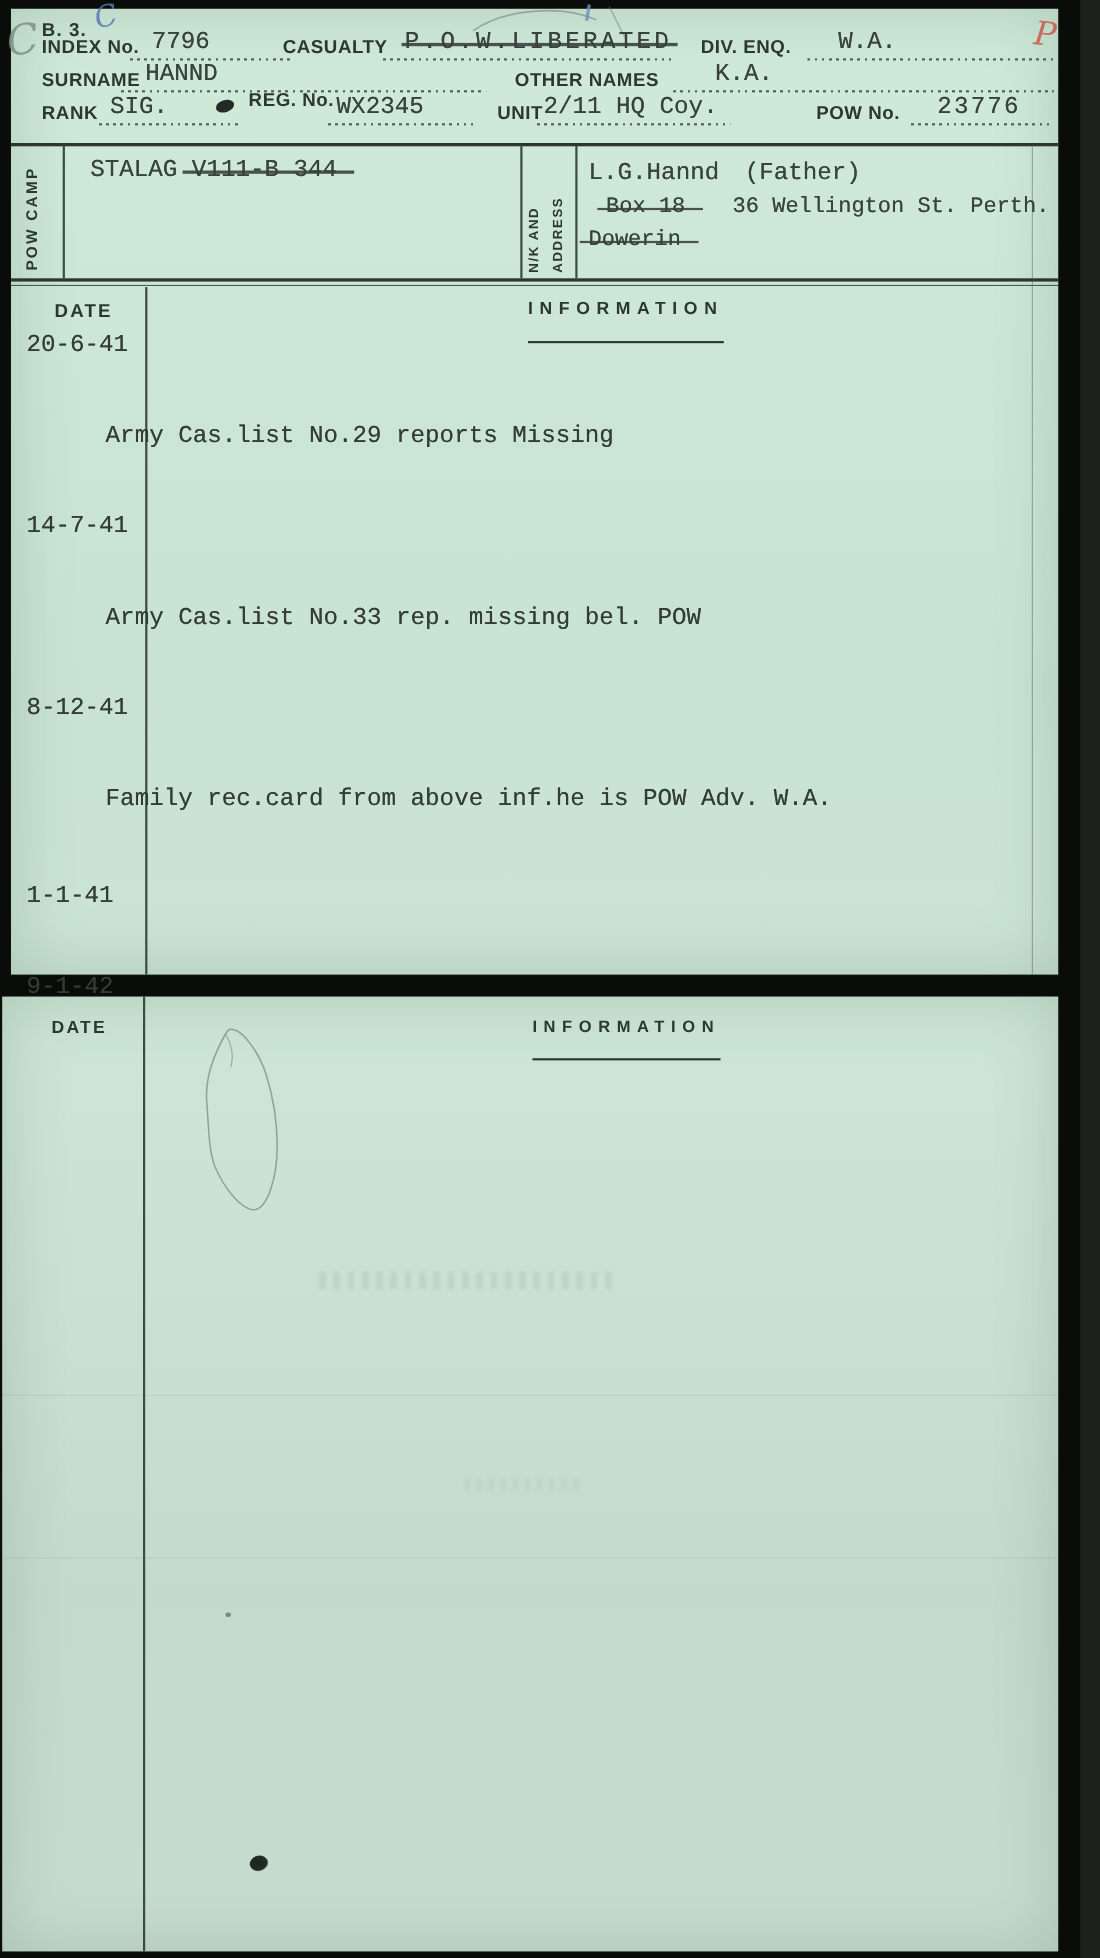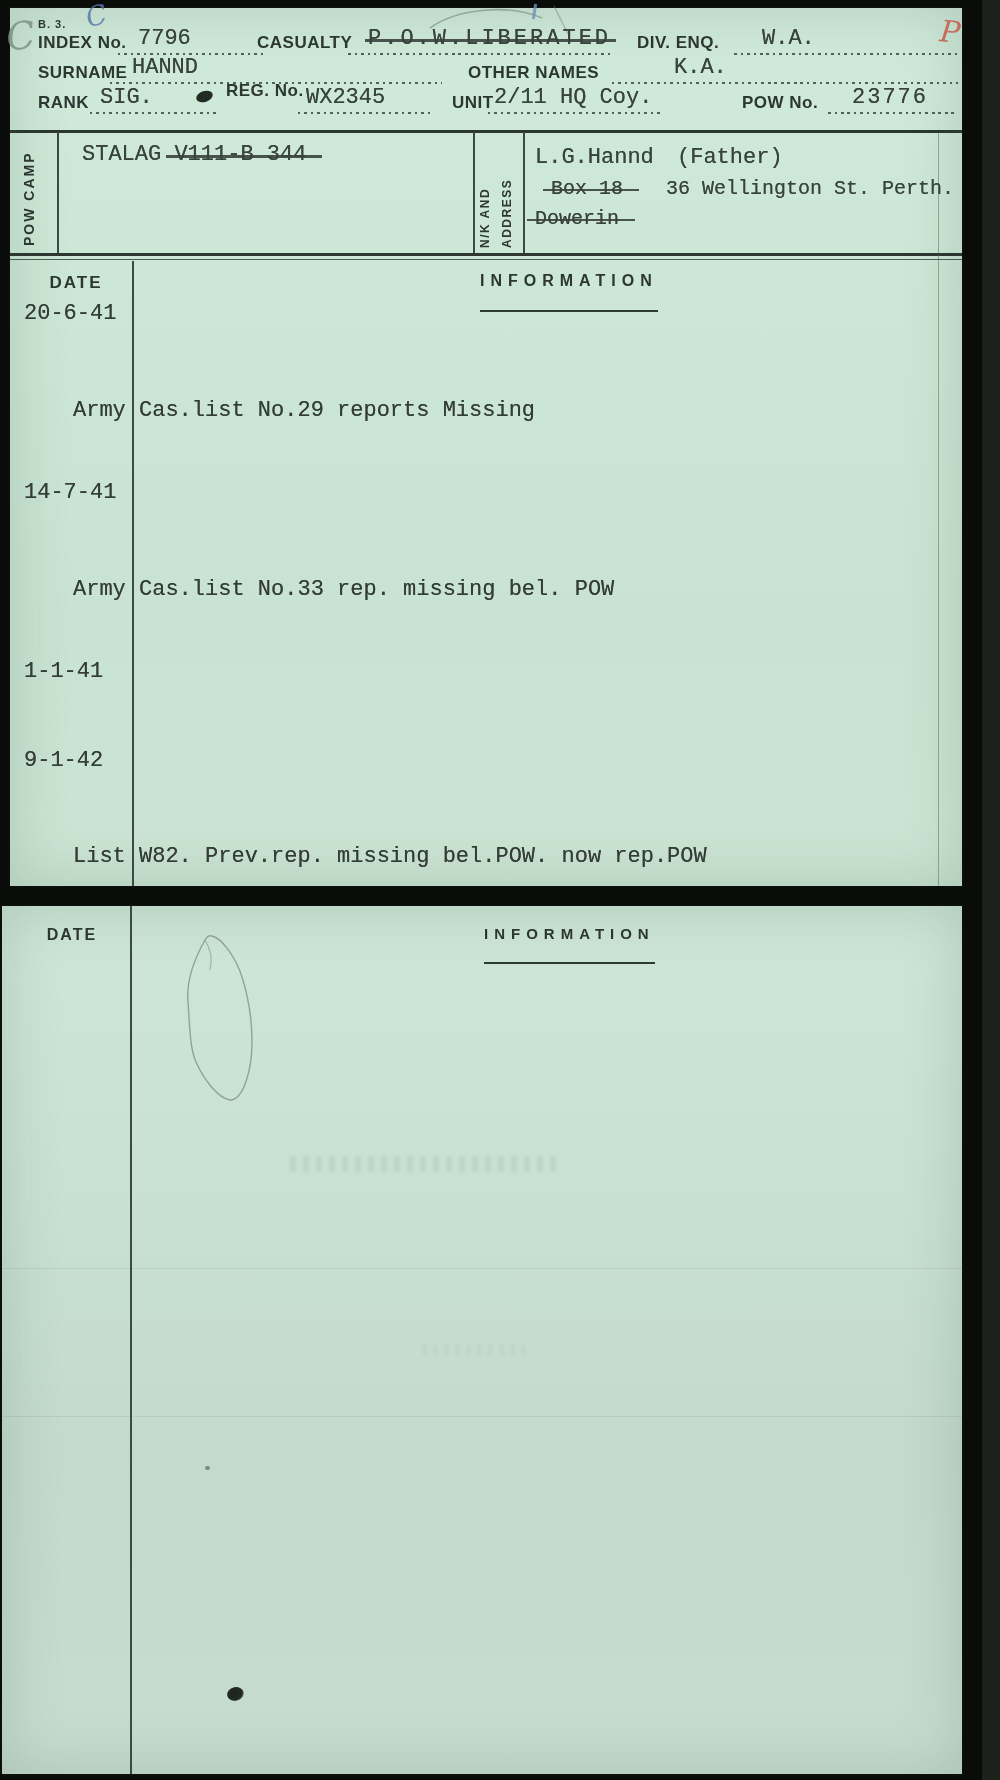--- a/index.html
+++ b/index.html
@@ -19,21 +19,21 @@
   }
   #card2{
     left:2px;top:906px;width:960px;height:868px;
     background:linear-gradient(180deg,#cde6d7 0%,#c9e1d2 32%,#c3dacc 62%,#c6dccf 100%);
   }
   
   .lbl{
     position:absolute;font-weight:700;font-size:17px;letter-spacing:.5px;color:#2c3731;
     white-space:pre;
   }
-  .lbl.small{font-size:11px;letter-spacing:1px;}
+  .lbl.small{font-size:17px;letter-spacing:1px;}
   
   .typed{
     position:absolute;font-family:"Liberation Mono","DejaVu Sans Mono",monospace;
     font-size:22px;color:#39433d;white-space:pre;
     text-shadow:0 0 .6px rgba(45,55,48,.75);
   }
   .typed.sm{font-size:20px;}
   .ls3{letter-spacing:3px;}
   
   .dots{
@@ -66,21 +66,21 @@
     position:absolute;font-weight:700;color:#2c3731;text-align:center;
   }
   .th.date{font-size:17px;letter-spacing:2px;width:80px;}
   .th.info{font-size:16px;letter-spacing:6px;border-bottom:2px solid #2f3a33;padding-bottom:20px;}
   
   .rows{position:absolute;left:0;top:292px;width:946px;}
   .row{position:relative;line-height:27.5px;min-height:27.5px;
        font-family:"Liberation Mono","DejaVu Sans Mono",monospace;font-size:22px;color:#333c36;
        text-shadow:0 0 .6px rgba(45,55,48,.7);white-space:pre;}
   .row .date{position:absolute;left:14px;top:0;}
-  .row .info{display:block;padding-left:63px;margin-top:14px;}
+  .row .info{display:block;padding-left:86px;}
   .row.faint{color:#73867b;text-shadow:none;}
   .rows .row:nth-child(4){margin-top:6px;}
   .rows .row:nth-child(10){margin-top:4px;}
   .rows .row:nth-child(11){margin-top:8px;}
   .rows .row:nth-child(12){margin-top:12px;}
   
   .hand{position:absolute;font-family:"DejaVu Serif",serif;font-style:italic;}
   
   .blob{position:absolute;border-radius:50%;}
   .ghost{position:absolute;filter:blur(1.5px);}
@@ -113,21 +113,21 @@
   <span class="typed ls3" style="left:358px;top:18px;"><span class="struck tight">P.O.W.LIBERATED</span></span>
   <div class="dots" style="left:338px;top:45px;width:262px;"></div>
   <span class="lbl" style="left:627px;top:25px;">DIV. ENQ.</span>
   <span class="typed" style="left:752px;top:18px;">W.A.</span>
   <div class="dots" style="left:724px;top:45px;width:224px;"></div>
 
   <span class="lbl" style="left:28px;top:55px;">SURNAME</span>
   <span class="typed" style="left:122px;top:47px;">HANND</span>
   <div class="dots" style="left:100px;top:74px;width:332px;"></div>
   <span class="lbl" style="left:458px;top:55px;">OTHER NAMES</span>
-  <span class="typed" style="left:640px;top:47px;margin-left:24px;">K.A.</span>
+  <span class="typed" style="left:640px;top:47px;">K.A.</span>
   <div class="dots" style="left:602px;top:74px;width:346px;"></div>
 
   <span class="lbl" style="left:28px;top:85px;">RANK</span>
   <span class="typed" style="left:90px;top:77px;">SIG.</span>
   <div class="dots" style="left:80px;top:104px;width:128px;"></div>
   <div class="blob" style="left:186px;top:83px;width:17px;height:11px;background:#141a16;transform:rotate(-18deg);opacity:.92;"></div>
   <span class="lbl" style="left:216px;top:73px;">REG. No.</span>
   <span class="typed" style="left:296px;top:77px;text-align:center;">WX2345</span>
   <div class="dots" style="left:288px;top:104px;width:132px;"></div>
   <span class="lbl" style="left:442px;top:85px;">UNIT</span>
@@ -168,20 +168,24 @@
   <div class="rows" id="rows1">
       <div class="row">
     <span class="date">20-6-41</span>
     <span class="info">Army Cas.list No.29 reports Missing</span>
   </div>
       <div class="row">
     <span class="date">14-7-41</span>
     <span class="info">Army Cas.list No.33 rep. missing bel. POW</span>
   </div>
       <div class="row">
+    <span class="date">8-12-41</span>
+    <span class="info">Family rec.card from above inf.he is POW Adv. W.A.</span>
+  </div>
+      <div class="row">
     <span class="date">1-1-41</span>
   </div>
       <div class="row">
     <span class="date">9-1-42</span>
     <span class="info">List W82. Prev.rep. missing bel.POW. now rep.POW</span>
   </div>
       <div class="row faint">
     <span class="date">7/1/44</span>
     <span class="info">List AC 654 adv. Stalag V 111B now called Stalag 344</span>
   </div>

